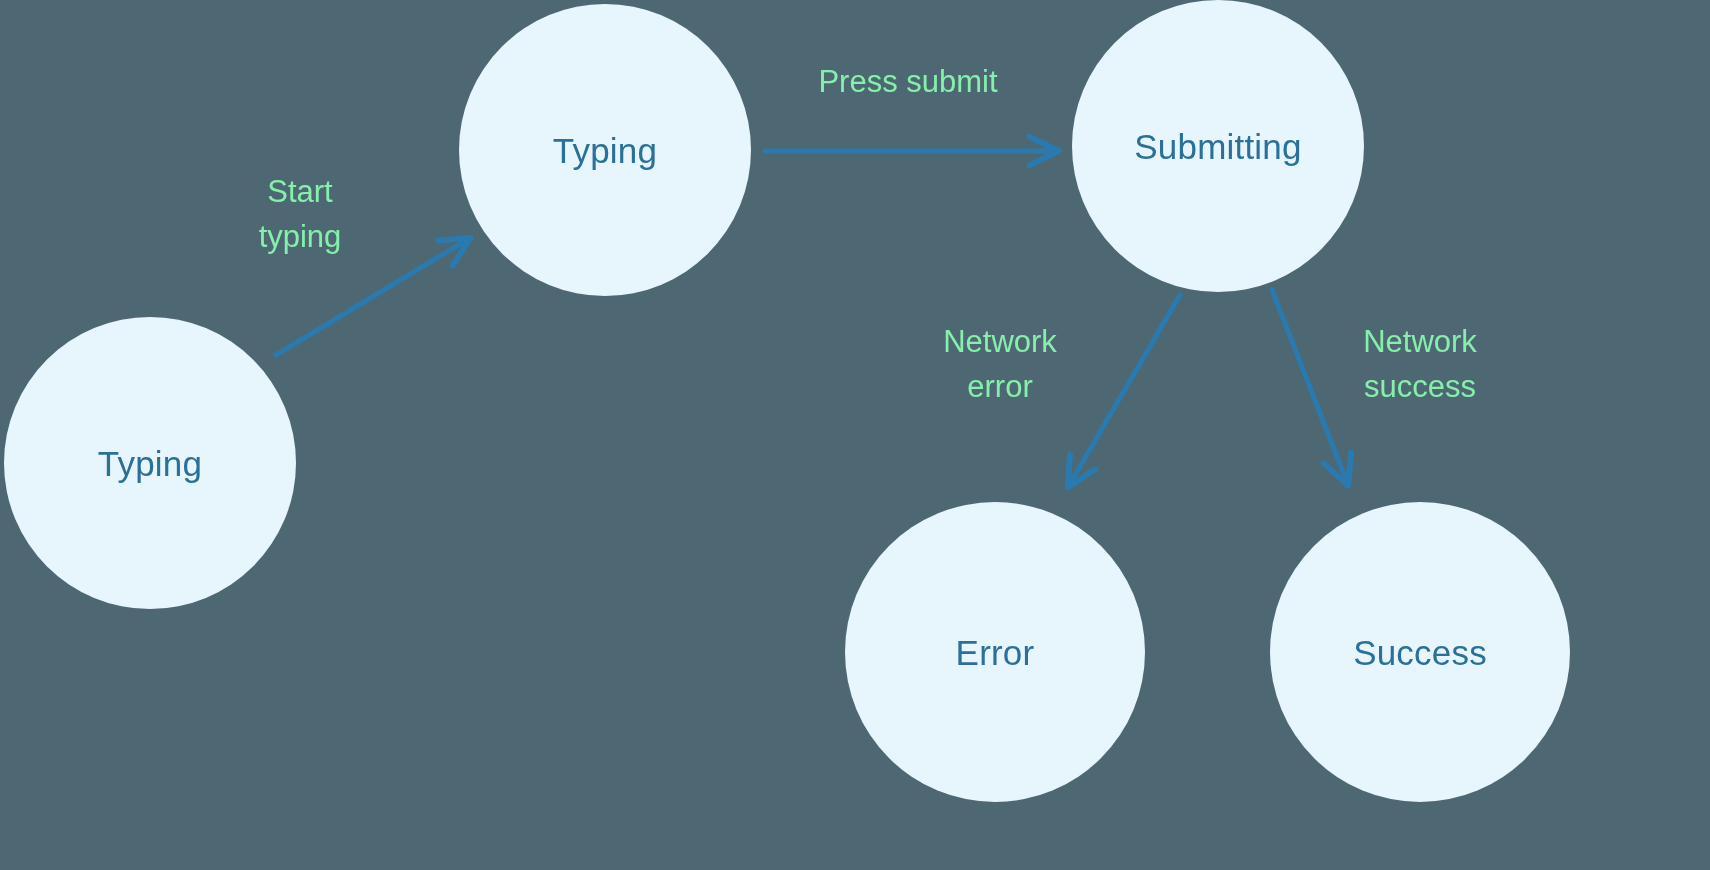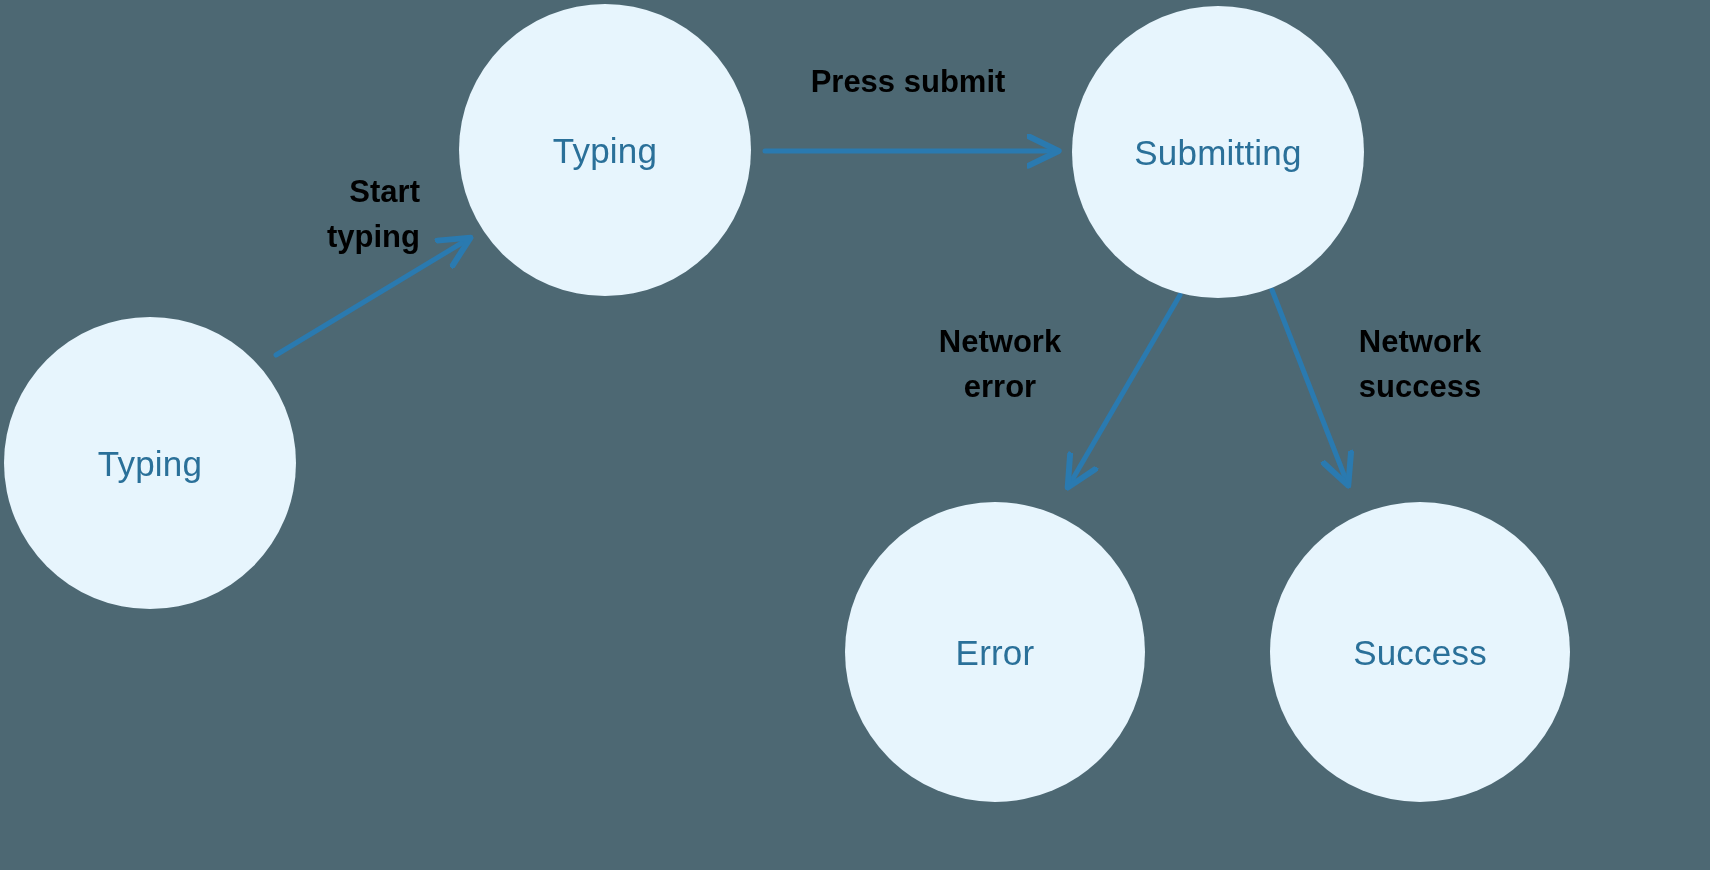--- a/index.html
+++ b/index.html
@@ -35,23 +35,23 @@
     color: #2a7099;
     font-size: 35px;
     font-weight: 400;
     letter-spacing: 0.2px;
     line-height: 1;
     white-space: nowrap;
     text-align: center;
   }
   .edge-label {
     position: absolute;
-    color: #000000;
+    color: #86efac;
     font-size: 31px;
-    font-weight: 700;
+    font-weight: 400;
     line-height: 1.45;
     text-align: center;
     white-space: pre-line;
     pointer-events: none;
   }
 </style>
 </head>
 <body>
 
 <div id="canvas">
@@ -72,33 +72,33 @@
   </svg>
 
   <div class="node" style="left:4px; top:317px; width:292px; height:292px;">
     <span class="node-label">Typing</span>
   </div>
 
   <div class="node" style="left:459px; top:4px; width:292px; height:292px;">
     <span class="node-label">Typing</span>
   </div>
 
-  <div class="node" style="left:1072px; top:6px; width:292px; height:292px;">
+  <div class="node" style="left:1072px; top:0; width:292px; height:292px;">
     <span class="node-label">Submitting</span>
   </div>
 
   <div class="node" style="left:845px; top:502px; width:300px; height:300px;">
     <span class="node-label">Error</span>
   </div>
 
   <div class="node" style="left:1270px; top:502px; width:300px; height:300px;">
     <span class="node-label">Success</span>
   </div>
 
-  <div class="edge-label" style="left:180px; top:170px; width:240px;text-align:right;">Start
+  <div class="edge-label" style="left:180px; top:170px; width:240px;">Start
 typing</div>
 
   <div class="edge-label" style="left:758px; top:60px; width:300px;">Press submit</div>
 
   <div class="edge-label" style="left:880px; top:320px; width:240px;">Network
 error</div>
 
   <div class="edge-label" style="left:1300px; top:320px; width:240px;">Network
 success</div>
 

